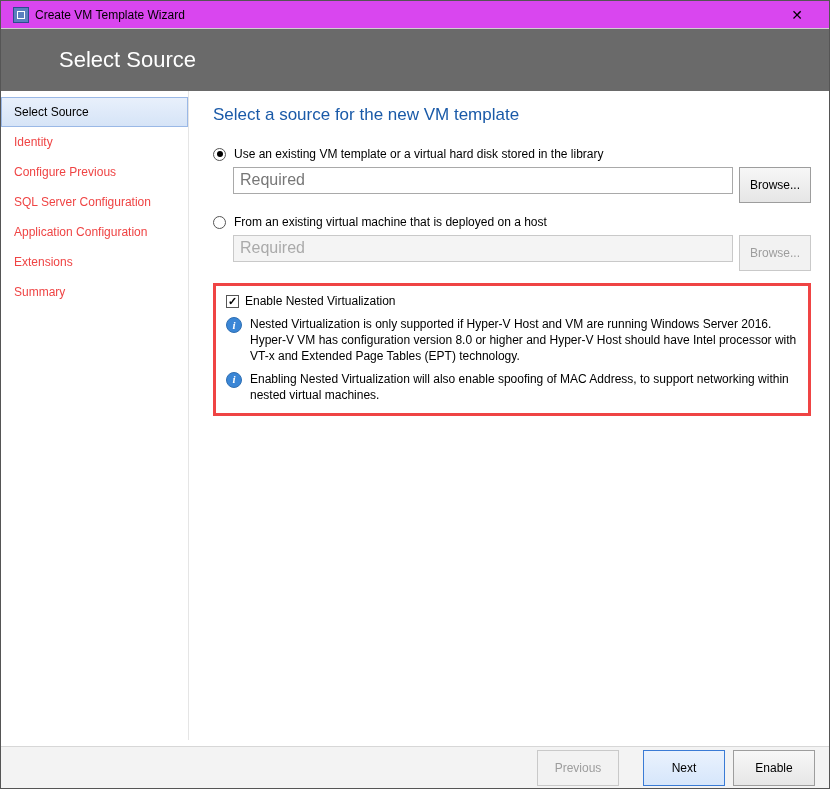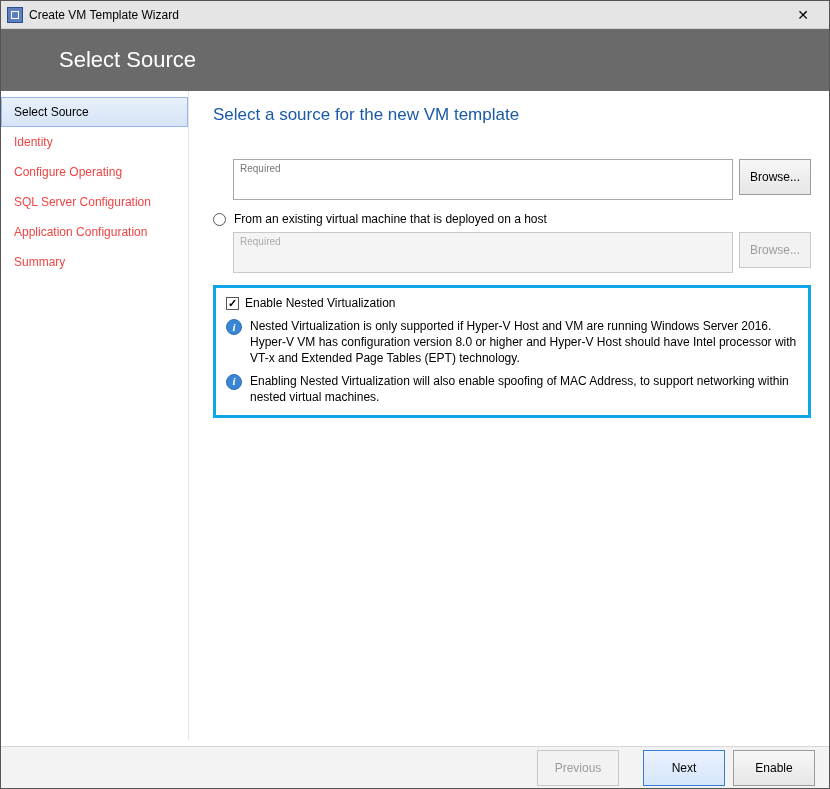--- a/index.html
+++ b/index.html
@@ -10,25 +10,25 @@
     color: #000;
     width: 830px;
     height: 789px;
     overflow: hidden;
     border: 1px solid #555;
     position: relative;
   }
   
   .titlebar {
     height: 28px;
-    background: #e5e5e5;
+    background: #d946ef;
     border-bottom: 1px solid #d0d0d0;
     display: flex;
     align-items: center;
-    padding: 0 6px;
+    padding: 0 12px;
   }
   .titlebar-icon {
     width: 16px; height: 16px;
     background: #5b7fbf;
     border: 1px solid #2b4d90;
     margin-right: 6px;
     display:flex;align-items:center;justify-content:center;
   }
   .titlebar-icon-inner {
     width:8px;height:8px;border:1px solid #fff;
@@ -76,21 +76,21 @@
   }
   .content {
     flex:1;
     padding: 14px 18px 0 24px;
     overflow:auto;
   }
   .content-title {
     color:#1a5aa8;
     font-size: 17px;
     font-weight: 400;
-    margin-bottom: 34px;
+    margin-bottom: 22px;
   }
   .option-row {
     display:flex;
     align-items:center;
     gap:8px;
     margin-bottom:6px;
   }
   .radio {
     width:13px;height:13px;border-radius:50%;
     border:1px solid #555;background:#fff;
@@ -98,35 +98,35 @@
     flex-shrink:0;
   }
   .radio.checked::after{
     content:"";width:6px;height:6px;border-radius:50%;background:#000;
   }
   .option-label { font-size:12px; }
   .input-row {
     display:flex;gap:6px;margin:4px 0 12px 20px;
   }
   .textbox {
-    flex:1;height:41px;border:1px solid #a9a9a9;
-    background:#fff;padding:3px 6px;color:#777;font-size:10px;
+    flex:1;height:27px;border:1px solid #a9a9a9;
+    background:#fff;padding:3px 6px;color:#777;font-size:16px;
   }
   .textbox.disabled { background:#f4f4f4;color:#aaa;border-color:#c9c9c9;}
   .btn {
     height:23px;min-width:68px;padding:17px 10px;
     border:1px solid #9d9d9d;
     background:linear-gradient(#f7f7f7,#e6e6e6);
     font-size:12px;cursor:pointer;
     display:flex;align-items:center;justify-content:center;
   }
   .btn.disabled { color:#9d9d9d;border-color:#c9c9c9;background:#f2f2f2;cursor:default;}
 
   .highlight-box {
-    border:3px solid #0ea5e9;
+    border:3px solid #ef4444;
     padding:8px 10px 10px 10px;
     margin-top:6px;
   }
   .checkbox-row {
     display:flex;align-items:center;gap:6px;margin-bottom:8px;
   }
   .chk {
     width:13px;height:13px;border:1px solid #555;background:#fff;
     display:flex;align-items:center;justify-content:center;font-size:11px;line-height:1;
     flex-shrink:0; font-weight:bold;
@@ -172,29 +172,34 @@
 </div>
 
 <div class="headerbar">
   <span>Select Source</span>
 </div>
 
 <div class="main">
   <div class="sidebar">
     <div class="sidebar-item active"><span>Select Source</span></div>
     <div class="sidebar-item"><span>Identity</span></div>
-    <div class="sidebar-item"><span>Configure Operating</span></div>
+    <div class="sidebar-item"><span>Configure Previous</span></div>
     <div class="sidebar-item"><span>SQL Server Configuration</span></div>
     <div class="sidebar-item"><span>Application Configuration</span></div>
+    <div class="sidebar-item"><span>Extensions</span></div>
     <div class="sidebar-item"><span>Summary</span></div>
   </div>
 
   <div class="content">
     <div class="content-title">Select a source for the new VM template</div>
 
+    <div class="option-row">
+      <div class="radio checked"></div>
+      <div class="option-label">Use an existing VM template or a virtual hard disk stored in the library</div>
+    </div>
     <div class="input-row">
       <div class="textbox">Required</div>
       <div class="btn">Browse...</div>
     </div>
 
     <div class="option-row">
       <div class="radio"></div>
       <div class="option-label">From an existing virtual machine that is deployed on a host</div>
     </div>
     <div class="input-row">

